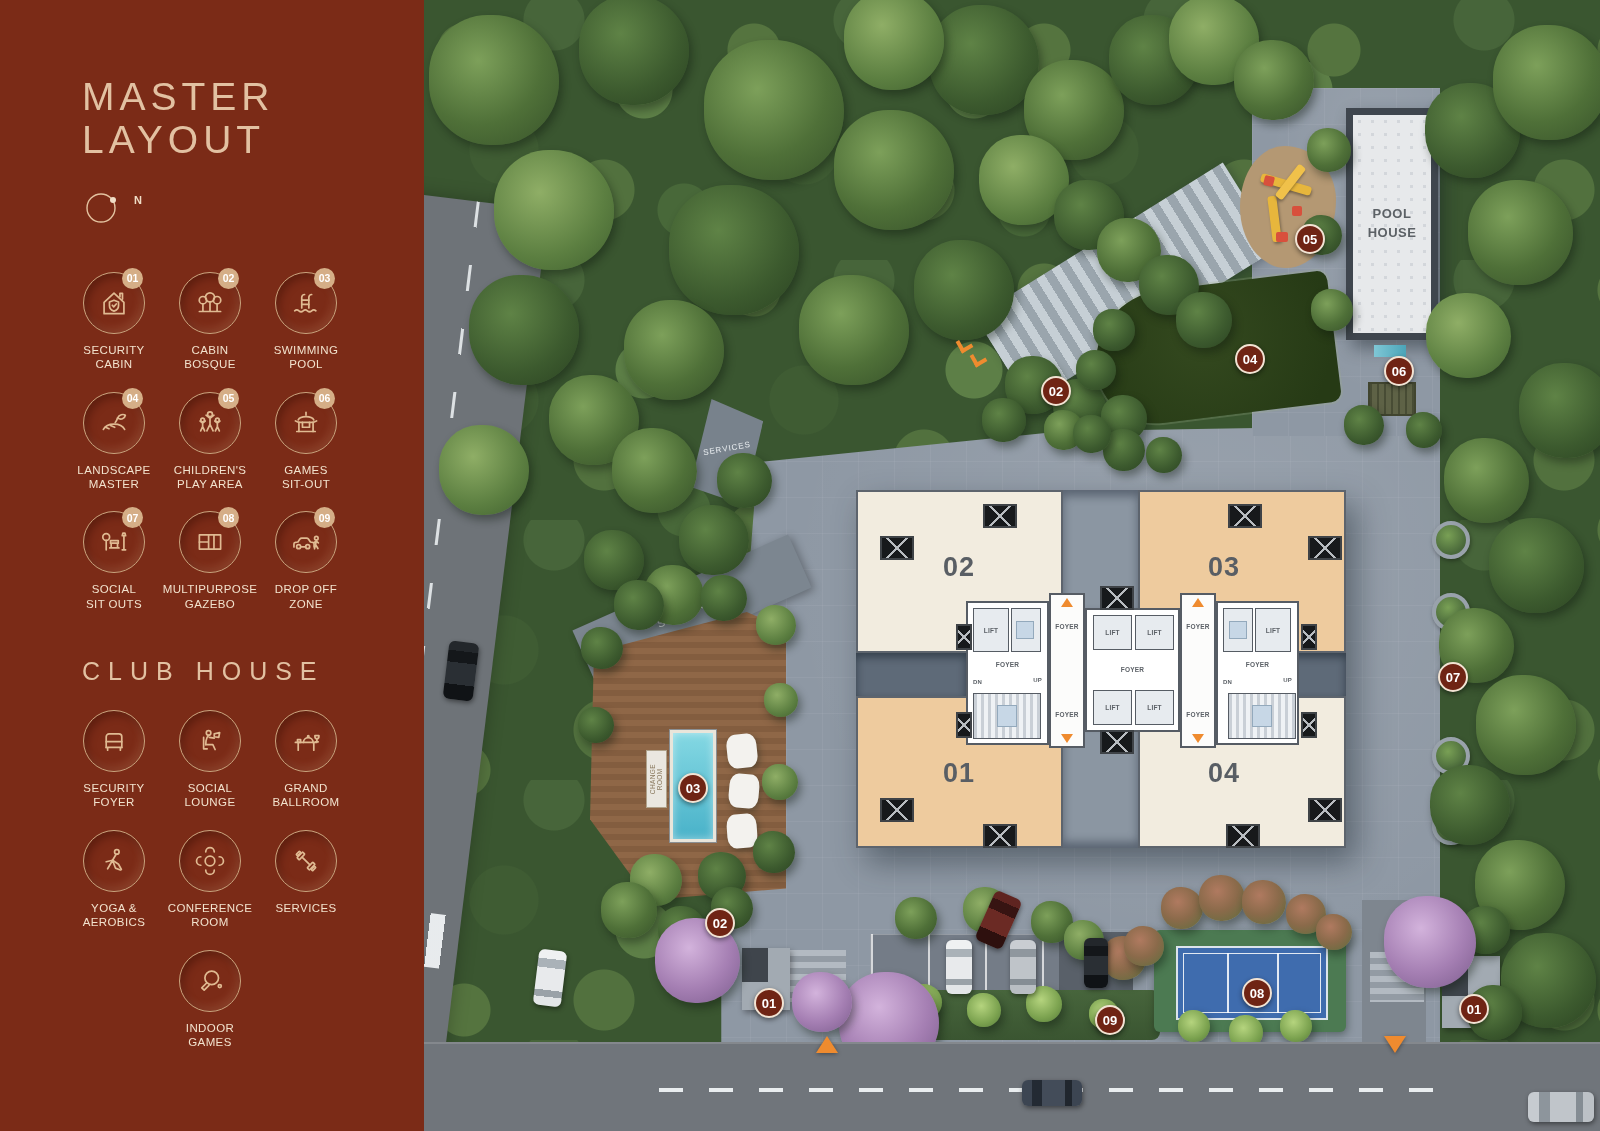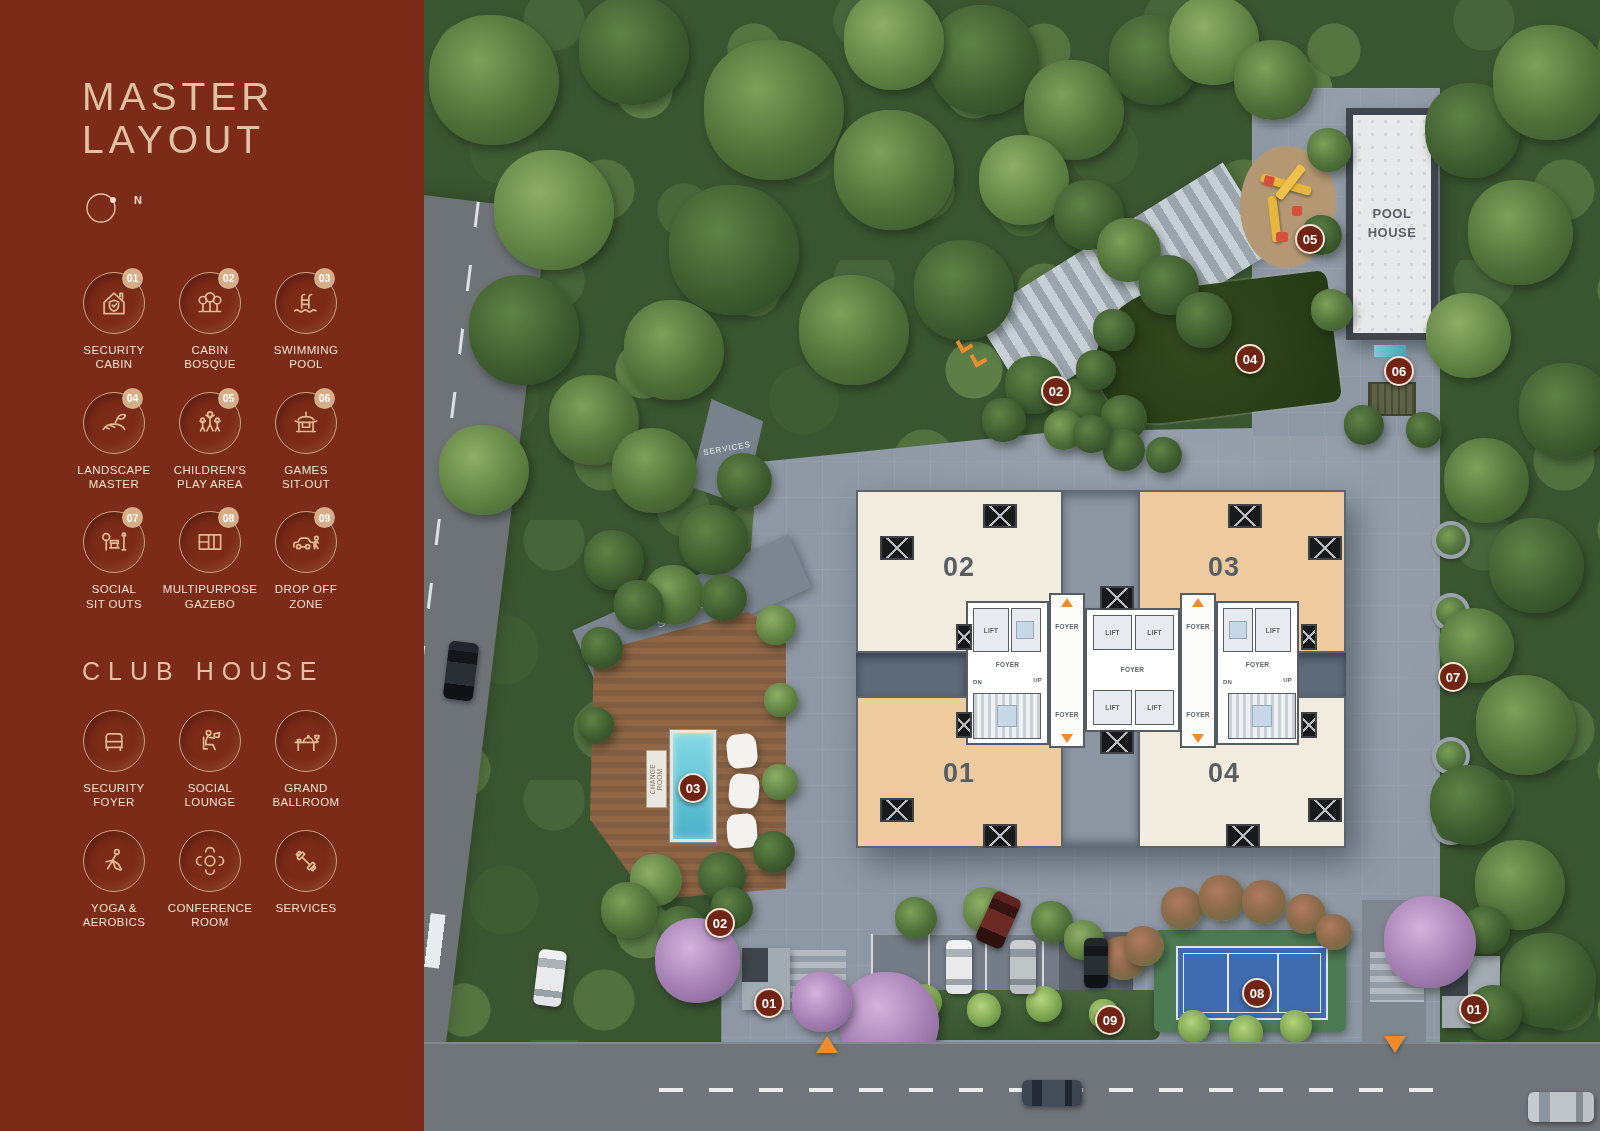--- a/index.html
+++ b/index.html
@@ -401,20 +401,31 @@
               <g transform="rotate(45 12 12)">
                 <path d="M8.3 12 H15.7"></path>
                 <rect x="5.8" y="9.2" width="2.2" height="5.6" rx=".5"></rect>
                 <rect x="16" y="9.2" width="2.2" height="5.6" rx=".5"></rect>
                 <rect x="3.8" y="10.4" width="1.4" height="3.2" rx=".4"></rect>
                 <rect x="18.8" y="10.4" width="1.4" height="3.2" rx=".4"></rect>
               </g>
             </svg>
         </div>
         <div class="llabel pre">SERVICES</div>
+      </div>
+      <div class="litem" style="grid-column:2">
+        <div class="icircle">
+          <svg class="ic" viewBox="0 0 24 24">
+              <circle cx="13.2" cy="9.8" r="4.8"></circle>
+              <path d="M9.6 13.4 l-3.4 3.4 1.7 1.7 3.4-3.4"></path>
+              <circle cx="18.9" cy="15.6" r="1.1"></circle>
+            </svg>
+        </div>
+        <div class="llabel pre">INDOOR
+GAMES</div>
       </div>
     </div>
   </aside>
 
   <div id="map">
 
     <div id="road-left">
 
       <div class="lane" style="left:64%"></div>
       <div id="crosswalk"></div>

